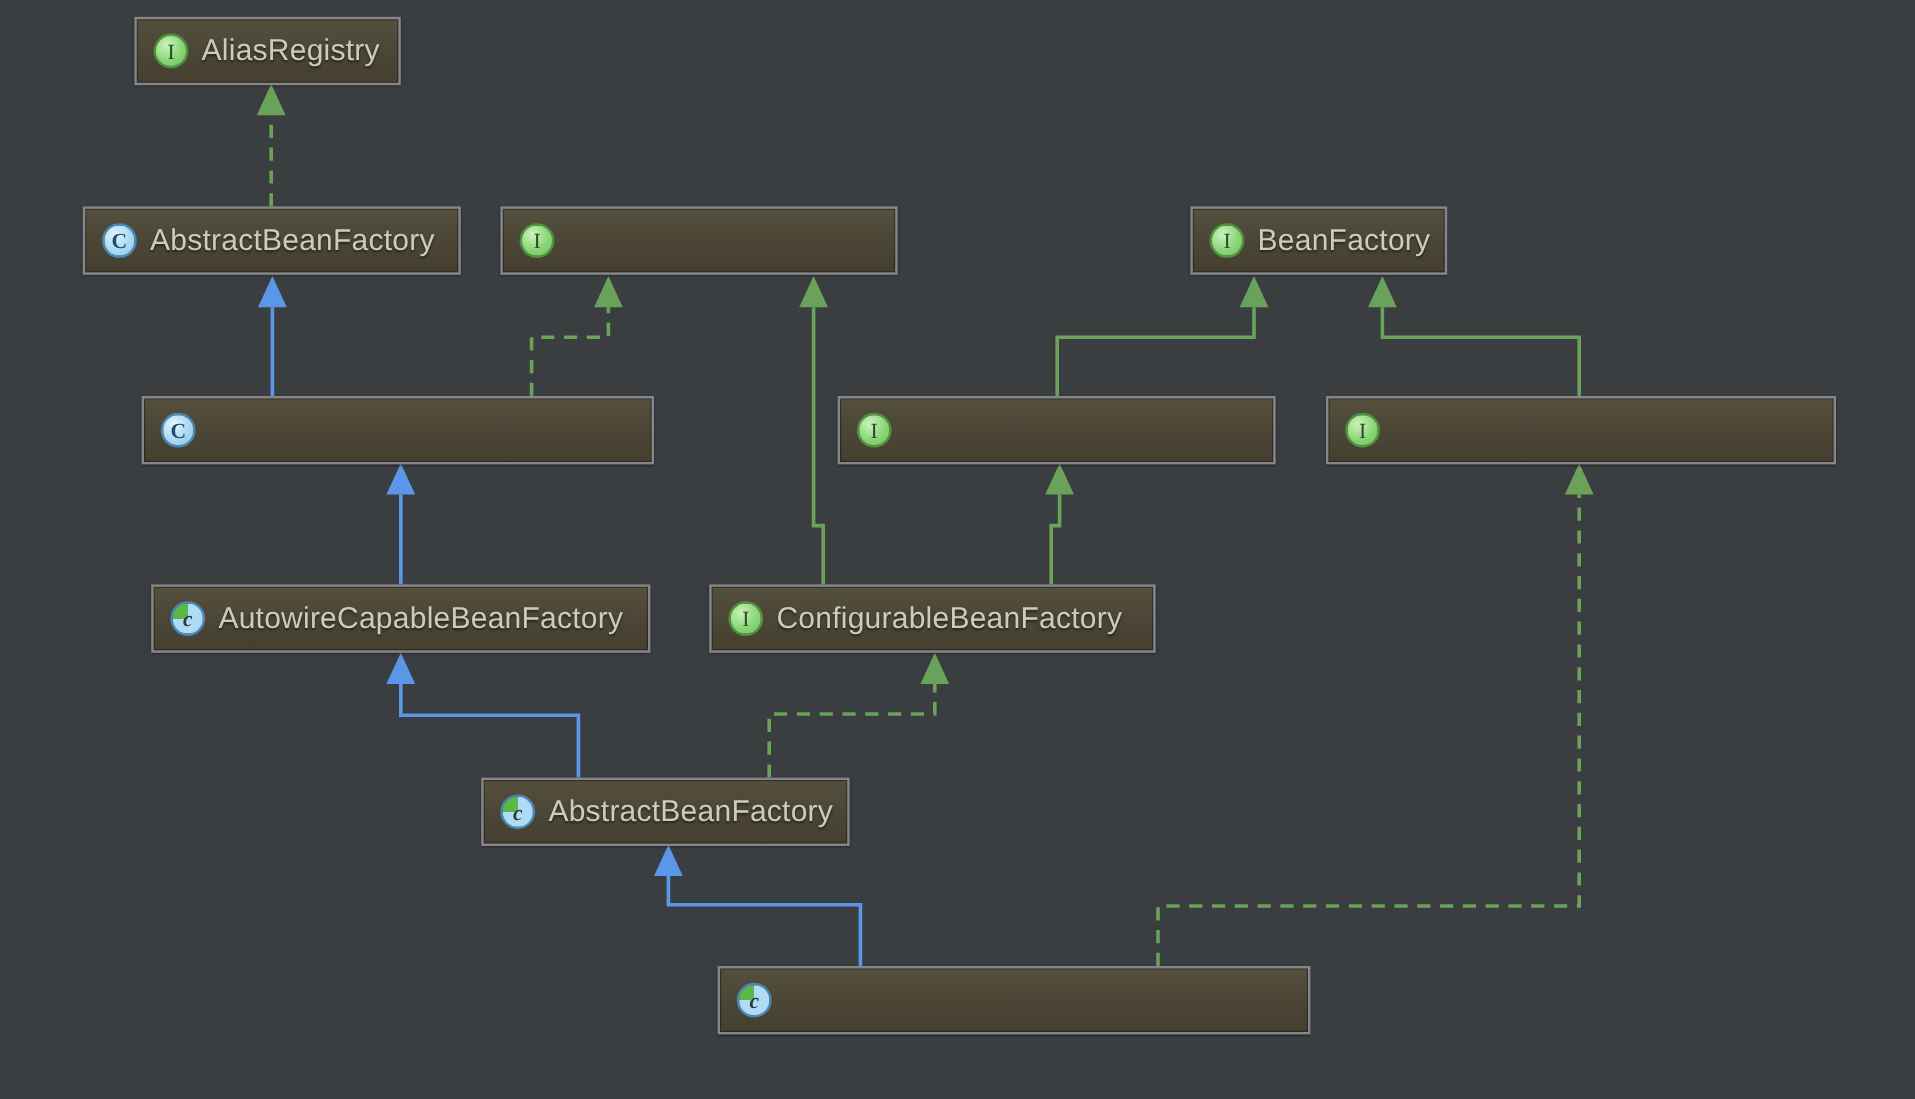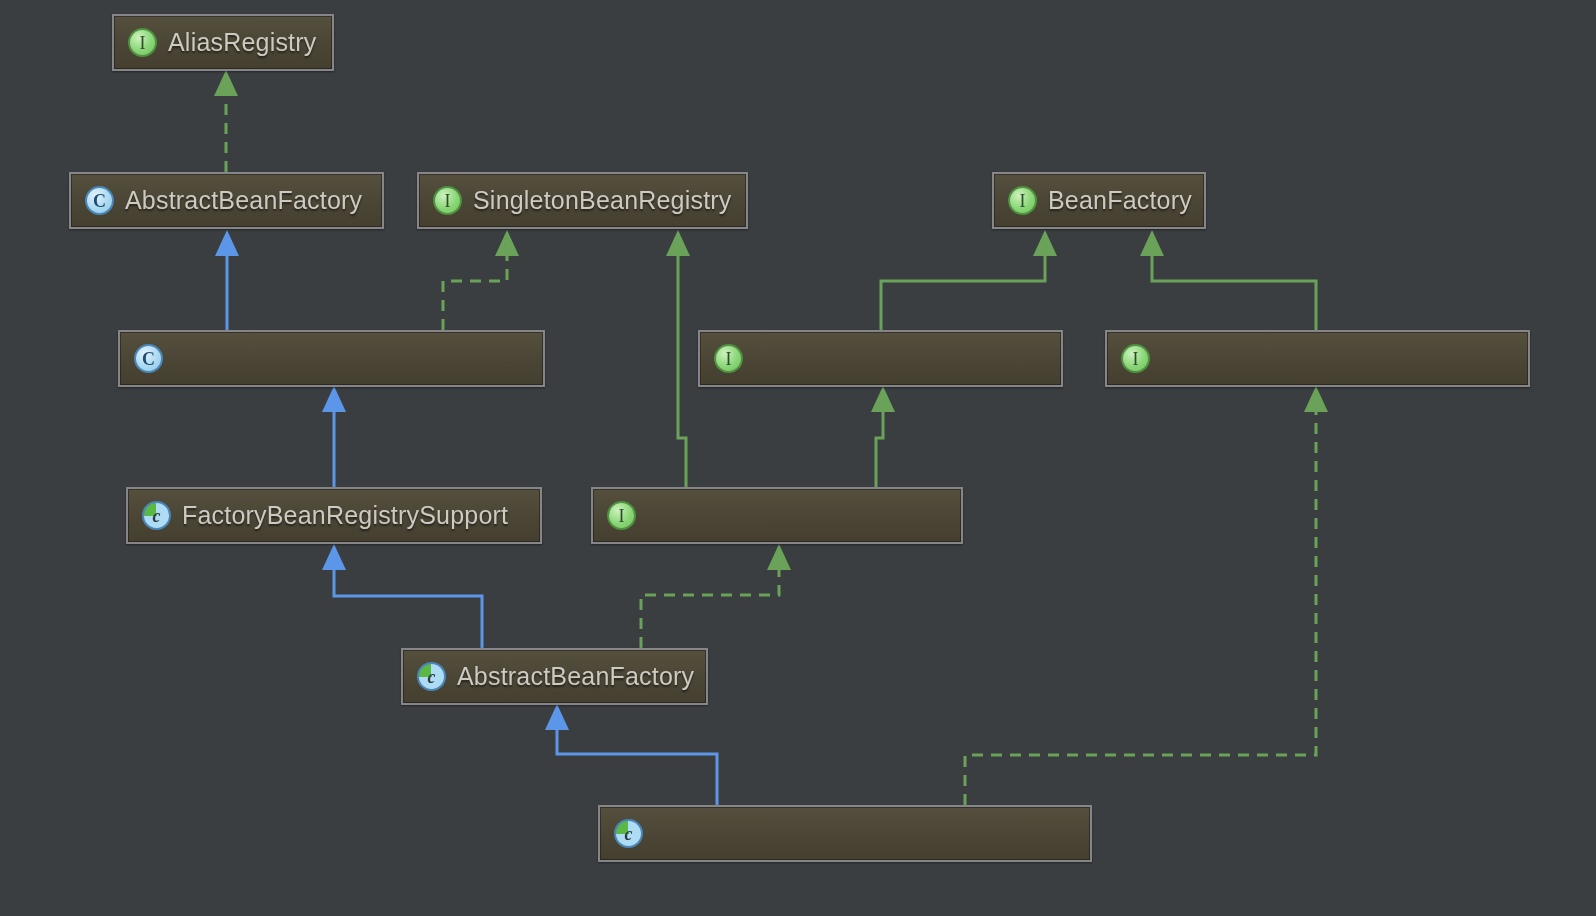--- a/index.html
+++ b/index.html
@@ -137,21 +137,20 @@
     <span class="icon icon-class">
         <span>C</span>
       </span>
     <span class="label">AbstractBeanFactory</span>
   </div>
 
   <div class="node" id="n2">
     <span class="icon icon-interface">
         <span>I</span>
       </span>
-    <span class="label">SingletonBeanRegistry</span>
   </div>
 
   <div class="node" id="n3">
     <span class="icon icon-interface">
         <span>I</span>
       </span>
     <span class="label">BeanFactory</span>
   </div>
 
   <div class="node" id="n4">
@@ -169,27 +168,28 @@
   <div class="node" id="n6">
     <span class="icon icon-interface">
         <span>I</span>
       </span>
   </div>
 
   <div class="node" id="n7">
     <span class="icon icon-abstract">
         <span>c</span>
       </span>
-    <span class="label">FactoryBeanRegistrySupport</span>
+    <span class="label">AutowireCapableBeanFactory</span>
   </div>
 
   <div class="node" id="n8">
     <span class="icon icon-interface">
         <span>I</span>
       </span>
+    <span class="label">ConfigurableBeanFactory</span>
   </div>
 
   <div class="node" id="n9">
     <span class="icon icon-abstract">
         <span>c</span>
       </span>
     <span class="label">AbstractBeanFactory</span>
   </div>
 
   <div class="node" id="n10">

